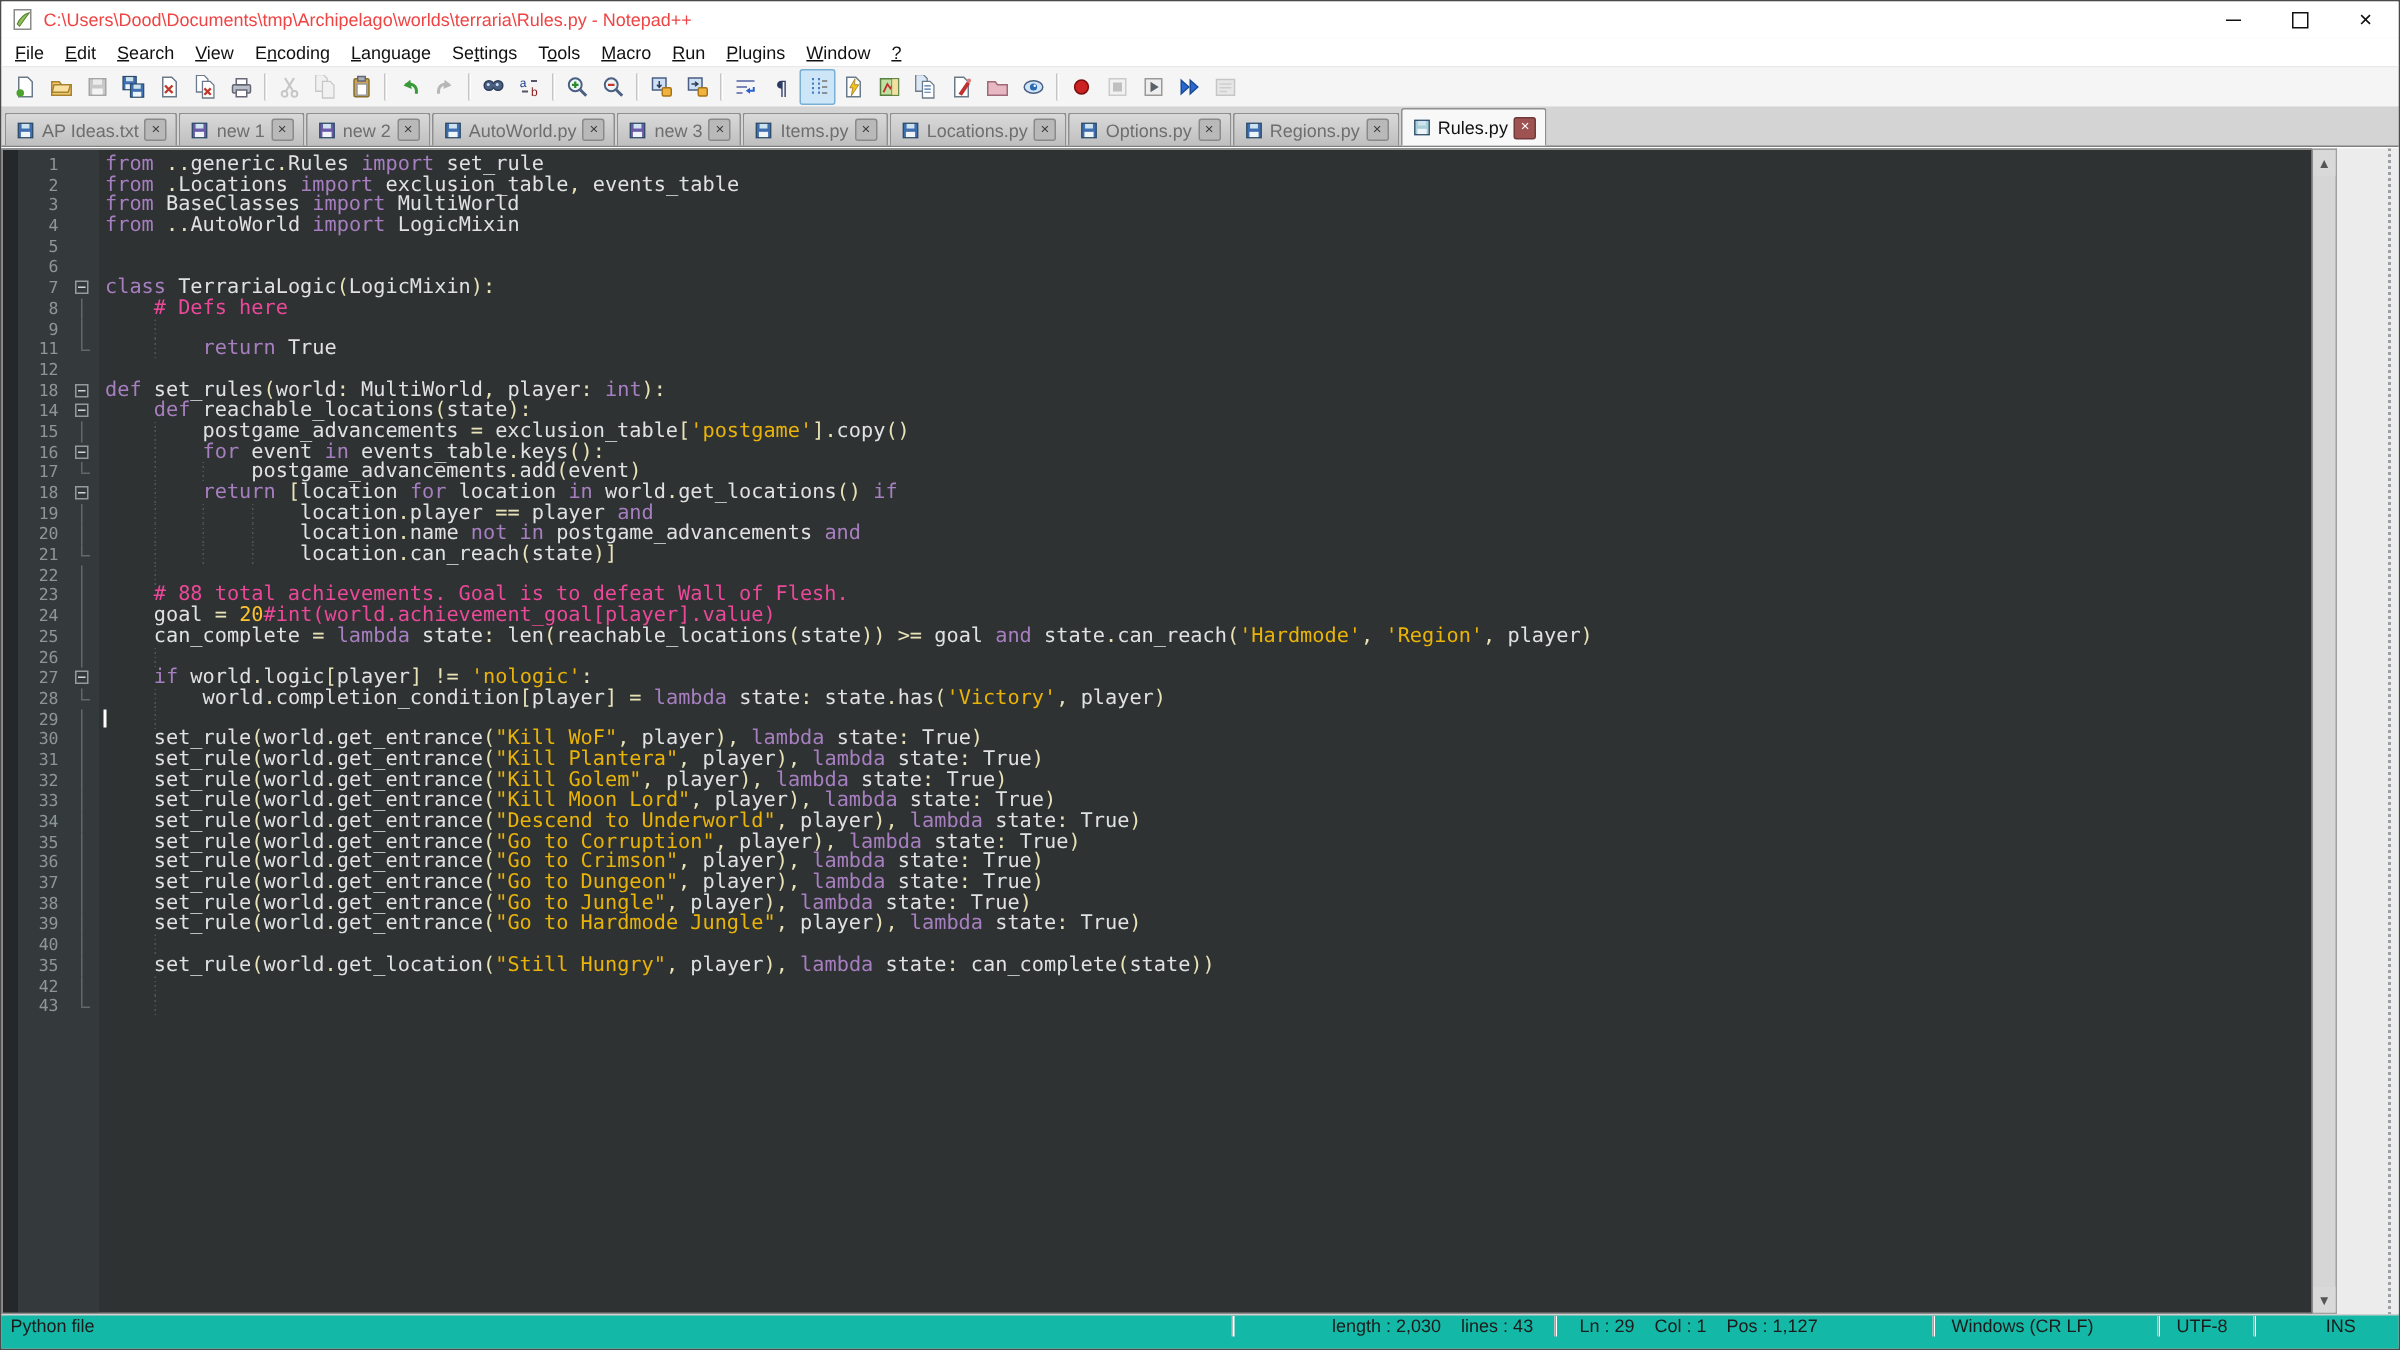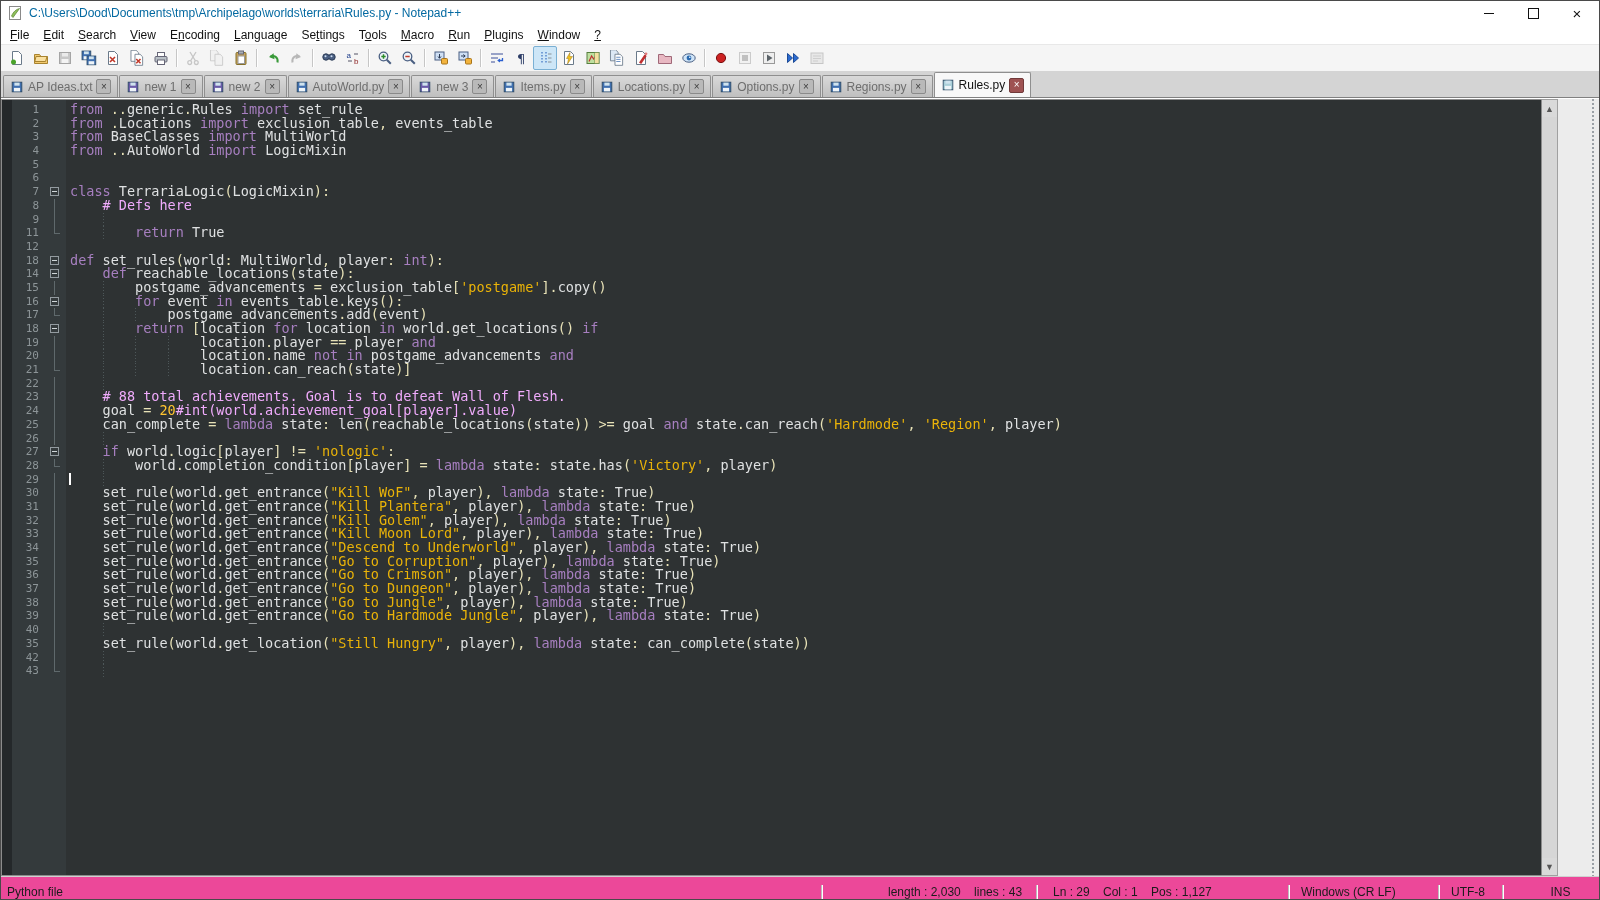--- a/index.html
+++ b/index.html
@@ -1,20 +1,20 @@
 <!DOCTYPE html>
 <html><head>
 <meta charset="utf-8">
 <style>
   html,body{margin:0;padding:0;width:1600px;height:900px;overflow:hidden;
     font-family:"Liberation Sans",sans-serif;-webkit-font-smoothing:antialiased;}
   #win{width:1600px;height:900px;display:flex;flex-direction:column;background:#f0f0f0;border:1px solid #4a4a4a;box-sizing:border-box;}
   
   #titlebar{height:24px;background:#ffffff;display:flex;align-items:center;flex:0 0 auto;}
-  #titlebar .ttl{font-size:12px;color:#0369a1;margin-left:6px;flex:1;white-space:nowrap;overflow:hidden;}
+  #titlebar .ttl{font-size:12px;color:#ef4444;margin-left:6px;flex:1;white-space:nowrap;overflow:hidden;}
   .wc{width:44px;height:24px;display:flex;align-items:center;justify-content:center;color:#111;}
   .g-min{width:10px;height:1px;background:#111}
   .g-max{width:9px;height:9px;border:1px solid #111}
   .g-close{font-size:15px;line-height:1}
   #appicon{width:16px;height:16px;margin-left:6px;flex:0 0 auto}
   
   #menubar{height:19px;background:#ffffff;display:flex;align-items:center;padding-left:2px;flex:0 0 auto;border-bottom:1px solid #e8e8e8;}
   .menu-item{font-size:12px;color:#111;padding:2px 7px;white-space:pre;}
   
   #toolbar{height:26px;background:#f5f5f5;display:flex;align-items:center;padding-left:4px;flex:0 0 auto;}
@@ -44,34 +44,34 @@
        color:#8d9598;font-size:11px;line-height:13.7px;}
   .fold{width:20px;position:relative;flex:0 0 auto;}
   .f-box{position:absolute;left:4px;top:2px;width:9px;height:9px;border:1px solid #939ba0;box-sizing:border-box;}
   .f-box::after{content:"";position:absolute;left:1px;right:1px;top:3px;border-top:1px solid #cfd6d8;}
   .f-line::before{content:"";position:absolute;left:8px;top:0;bottom:0;width:1px;background:#5f696c;}
   .f-end::before{content:"";position:absolute;left:8px;top:0;height:7px;width:1px;background:#5f696c;}
   .f-end::after{content:"";position:absolute;left:8px;top:7px;width:6px;height:1px;background:#5f696c;}
   .txt{position:relative;flex:1;padding-left:4px;font-size:13.5px;line-height:13.7px;white-space:pre;}
   .tok{white-space:pre;}
   .tok.d{color:#dfe1e2}.tok.k{color:#a77fc0}.tok.s{color:#eab308}
-  .tok.n{color:#ffc430}.tok.c{color:#f0abfc}.tok.o{color:#e8e2b7}
+  .tok.n{color:#ffc430}.tok.c{color:#ec4899}.tok.o{color:#e8e2b7}
   .ig{position:absolute;top:0;bottom:0;width:1px;
       background:repeating-linear-gradient(to bottom,#4d5759 0 1px,transparent 1px 3px);}
   .caret{position:absolute;left:3px;top:0;bottom:1px;width:2px;background:#ffffff;}
   
   #vscroll{width:17px;background:#d6d6d6;display:flex;flex-direction:column;justify-content:space-between;
       border:1px solid #a0a0a0;border-left:1px solid #8c8c8c;box-sizing:border-box;flex:0 0 auto;}
   .sb-btn{height:17px;display:flex;align-items:center;justify-content:center;font-size:9px;color:#555;background:#d9d9d9;}
   
   #right-strip{width:41px;background:#ececec;position:relative;flex:0 0 auto;}
   #right-strip::after{content:"";position:absolute;right:5px;top:0;bottom:0;width:2px;
       background:repeating-linear-gradient(to bottom,#9aa0a6 0 2px,transparent 2px 4px);}
   
-  #statusbar{height:22px;background:#ec4899;display:flex;align-items:flex-end;flex:0 0 auto;font-size:12px;color:#1c1c1c;border-top:1px solid #d0d0d0;}
+  #statusbar{height:22px;background:#14b8a6;display:flex;align-items:flex-start;flex:0 0 auto;font-size:12px;color:#1c1c1c;border-top:1px solid #d0d0d0;}
   .sb-sec{display:flex;align-items:center;white-space:pre;border-left:1px solid #bdbdbd;box-shadow:inset 1px 0 0 #fff;}
   .sb-sec:first-child{border-left:none;box-shadow:none;}
   #sb-type{flex:1;padding-left:6px;}
   #sb-size{width:215px;padding-left:66px;box-sizing:border-box;}
   #sb-pos{width:252px;padding-left:16px;box-sizing:border-box;}
   #sb-eol{width:150px;padding-left:12px;box-sizing:border-box;}
   #sb-enc{width:64px;padding-left:12px;box-sizing:border-box;}
   #sb-ins{width:77px;justify-content:center;padding-left:19px;}
 </style>
 </head>

